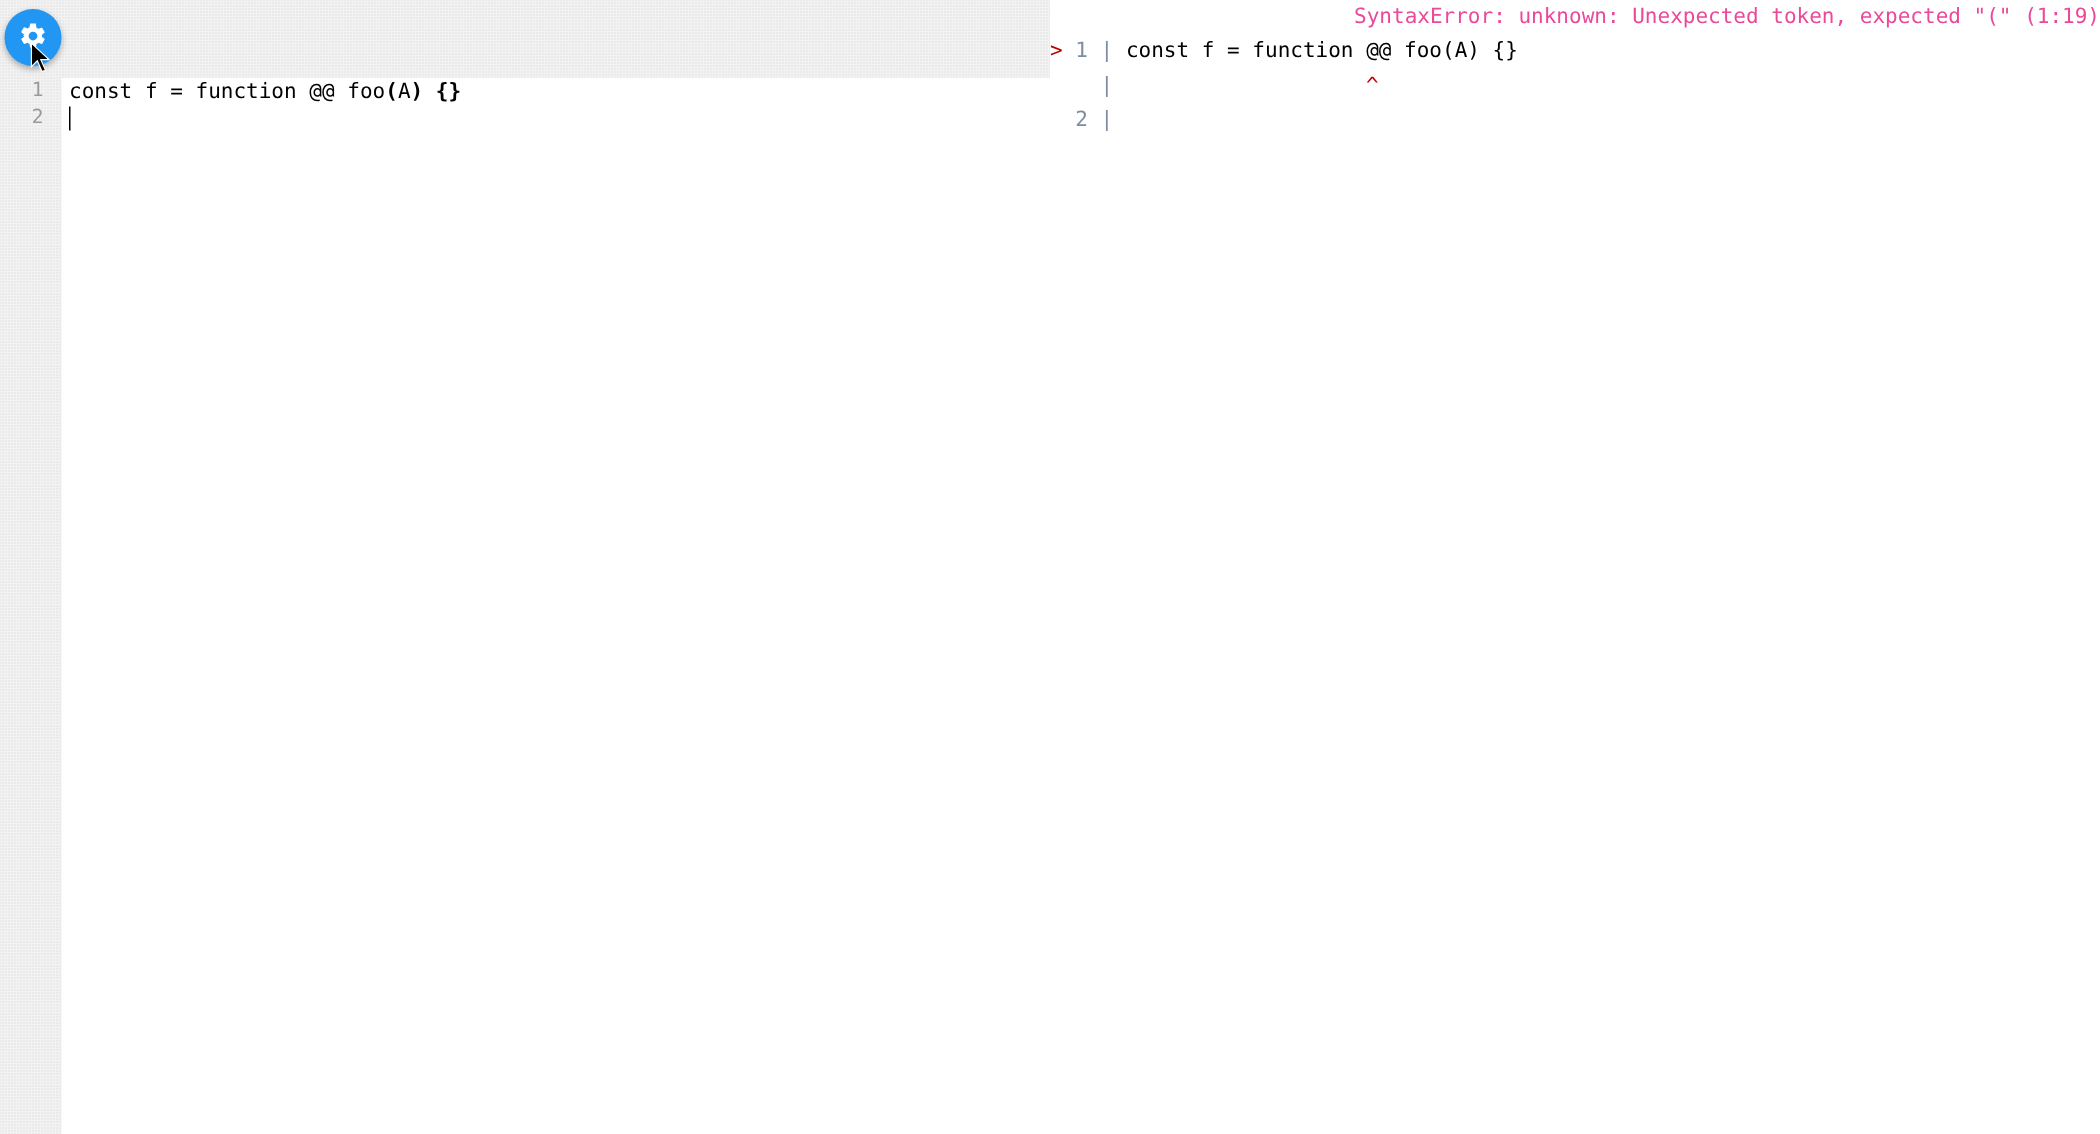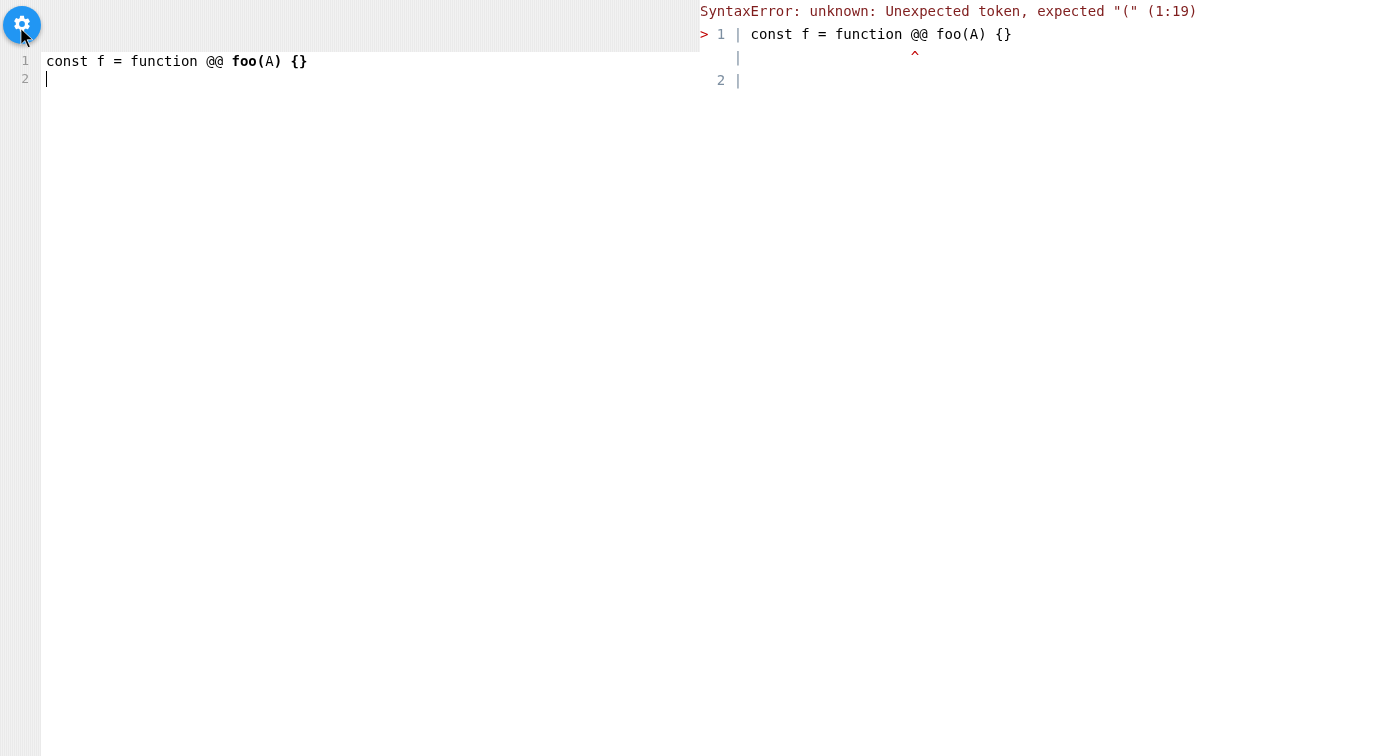--- a/index.html
+++ b/index.html
@@ -98,21 +98,21 @@
   }
   .active-line-bg {
     position: absolute;
     left: 0;
     right: 0;
     height: 18px;
     background: #f5f4f0;
     z-index: -1;
   }
   .tok-kw { color: #000; margin-top: 16px; }
-  .tok-fn { color: #000; font-weight: 700; }
+  .tok-fn { color: #000; font-weight: 400; }
   .tok-pn { color: #000; font-weight: 700; }
   .tok-op { color: #000; }
   .editor-cursor {
     position: absolute;
     width: 1px;
     height: 16px;
     background: #000;
     top: 19px;
     left: 5px;
   }
@@ -120,21 +120,21 @@
   .output-panel {
     width: 50%;
     height: 100%;
     background: #ffffff;
     padding: 0;
     font-size: 14px;
     line-height: 23px;
     white-space: pre;
     color: #000;
   }
-  .err-line { color: #7f1d1d; display: block; }
+  .err-line { color: #ec4899; display: block; text-align: right; }
   .ctx-line { display: block; }
   .ctx-num  { color: #7c8ea0; }
   .ctx-mark { color: #c00000; }
 </style>
 </head>
 <body>
 
 <div class="app">
 
   <div class="editor-panel">

